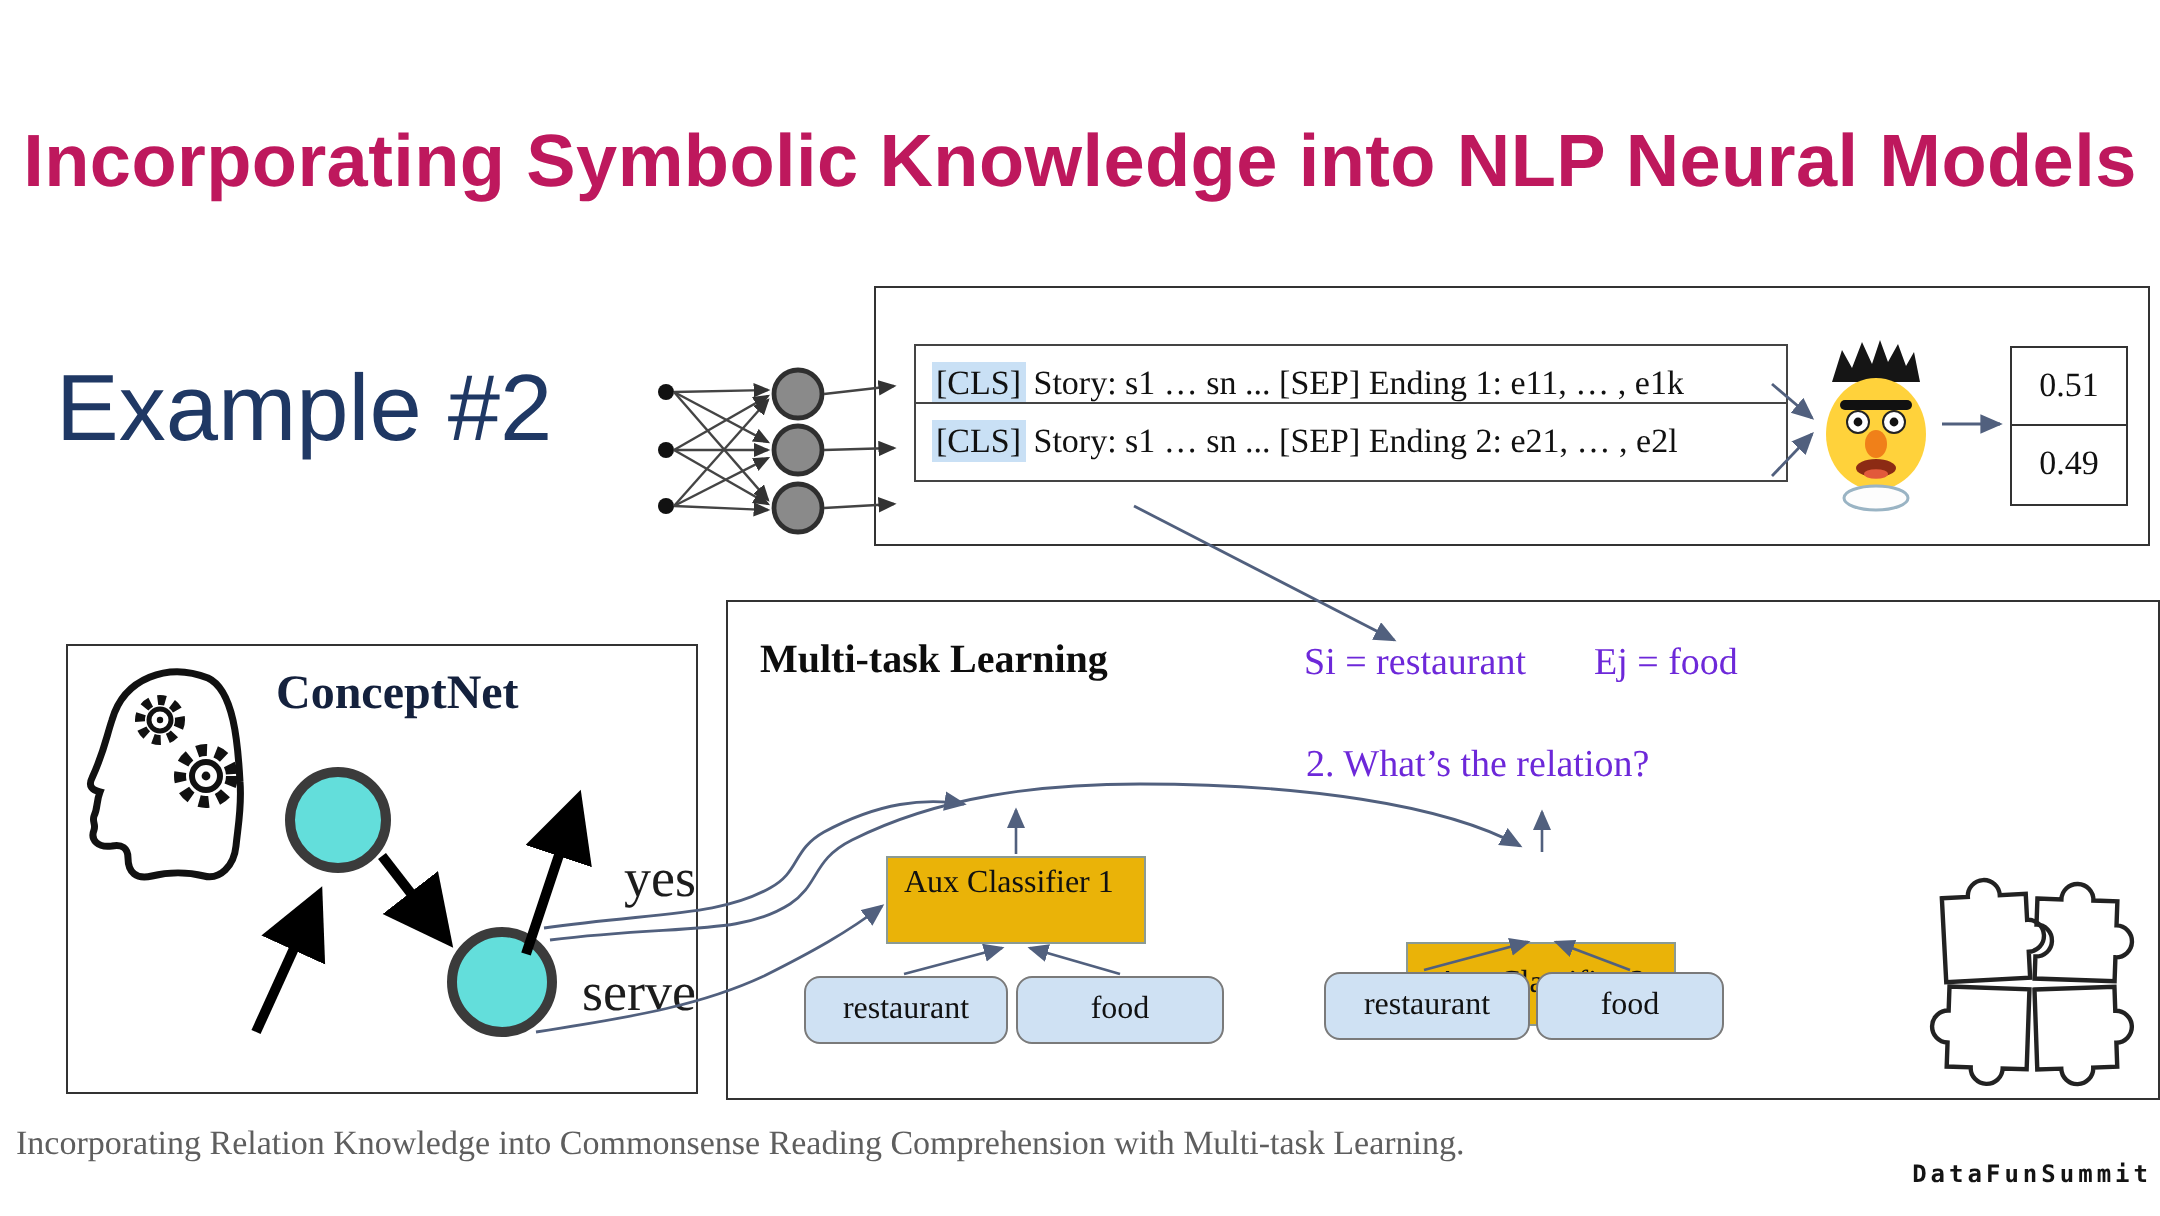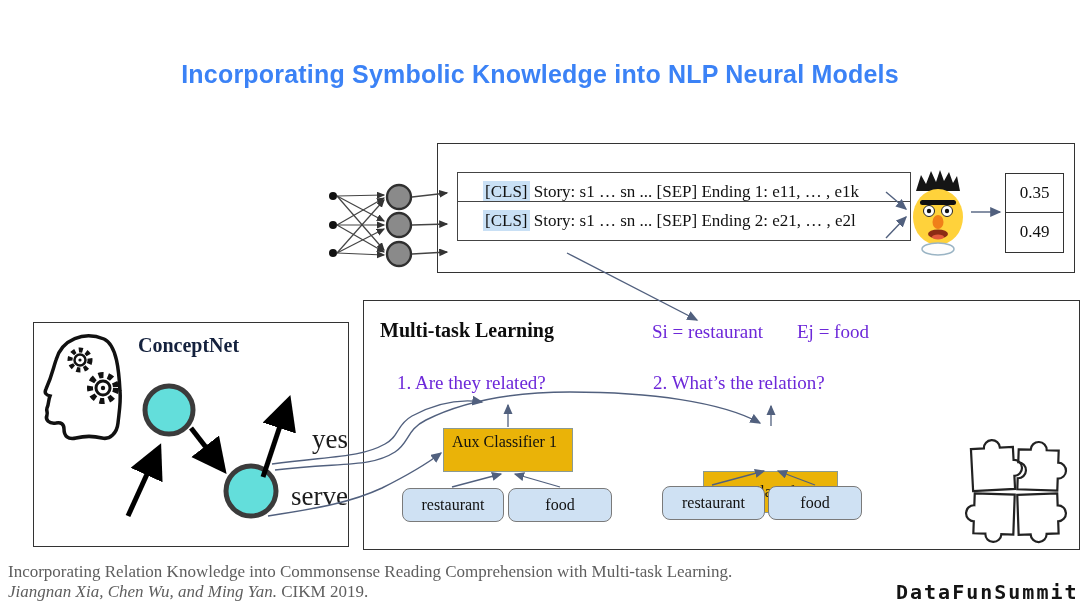--- a/index.html
+++ b/index.html
@@ -1,95 +1,92 @@
 <!DOCTYPE html>
 <html><head>
 <meta charset="utf-8">
 <style>
   html,body{margin:0;padding:0;background:#ffffff;}
   .stage{position:relative;width:1080px;height:608px;background:#fff;overflow:hidden;
          font-family:"Liberation Serif", serif;}
   .abs{position:absolute;}
   
   .slide-title{left:0;top:60px;width:1080px;text-align:center;
-    font-family:"Liberation Sans", sans-serif;font-weight:bold;font-size:25px;
-    color:#3b82f6;letter-spacing:.2px;z-index:2;}
+    font-family:"Liberation Sans", sans-serif;font-weight:bold;font-size:37px;
+    color:#be185d;letter-spacing:.2px;z-index:2;}
   .example-label{left:28px;top:176px;font-family:"Liberation Sans", sans-serif;
     font-weight:400;font-size:47px;color:#1f3864;z-index:2;}
   
   .frame{border:1.6px solid #333;background:#fff;z-index:1;}
   .row-box{border:1.4px solid #444;background:#fff;z-index:2;
-    font-size:17px;color:#111;line-height:37px;padding-left:25px;white-space:nowrap;}
+    font-size:17px;color:#111;line-height:37px;padding-left:8px;white-space:nowrap;}
   .cls-hl{background:#c9e0f5;padding:1px 2px;}
   .score-box{left:1005px;top:173px;width:57px;height:78px;border:1.5px solid #333;
     background:#fff;z-index:2;}
   .score-cell{height:38px;line-height:38px;text-align:center;font-size:17px;color:#111;}
   .score-cell.top{border-bottom:1.6px solid #333;}
   
-  .cn-title{left:138px;top:334px;font-weight:bold;font-size:20px;color:#14213d;z-index:2;}
+  .cn-title{left:138px;top:334px;font-weight:bold;font-size:24px;color:#14213d;z-index:2;}
   .rel-label{font-size:27px;color:#1c1c1c;z-index:2;}
   
   .mt-title{left:380px;top:319px;font-weight:bold;font-size:20px;color:#0d0d0d;z-index:2;}
   .mt-text{font-size:19px;color:#6d28d9;z-index:2;white-space:nowrap;text-align:right;}
   .aux-box{background:#eab308;border:1.2px solid #8a9a94;z-index:2;
     font-size:16px;color:#111;line-height:1.25;padding:3px 8px;}
   .aux-box.center{display:flex;align-items:center;justify-content:center;padding:0;}
   .chip{background:#cfe1f3;border:1.2px solid #7a7a7a;border-radius:8px;z-index:2;
     font-size:16px;color:#111;display:flex;align-items:center;justify-content:center;}
   
   .cite{left:8px;font-size:17px;color:#5e5e5e;z-index:2;white-space:nowrap;}
   .cite .it{font-style:italic;}
   .logo{left:896px;top:580px;width:180px;text-align:right;z-index:2;
-    font-family:"DejaVu Sans Mono", monospace;font-weight:bold;font-size:20px;
+    font-family:"DejaVu Sans Mono", monospace;font-weight:bold;font-size:12px;
     letter-spacing:2px;color:#141414;}
   svg.overlay{position:absolute;left:0;top:0;z-index:3;pointer-events:none;}
 </style>
 </head>
 <body>
 
 <div class="stage">
 
   <div class="abs slide-title">Incorporating Symbolic Knowledge into NLP Neural Models</div>
+  <div class="abs example-label">Example #2</div>
 
   <div class="abs frame" style="left:437px;top:143px;width:636px;height:128px;"></div>
   <div class="abs row-box" style="left:457px;top:172px;width:427px;height:38px;">
     <span class="cls-hl">[CLS]</span><span> Story: s1 … sn ...  [SEP] Ending 1: e11, … , e1k</span>
   </div>
   <div class="abs row-box" style="left:457px;top:201px;width:427px;height:38px;">
     <span class="cls-hl">[CLS]</span><span> Story: s1 … sn ...  [SEP] Ending 2: e21, … , e2l</span>
   </div>
   <div class="abs score-box">
-    <div class="score-cell top">0.35</div>
+    <div class="score-cell top">0.51</div>
     <div class="score-cell">0.49</div>
   </div>
 
   <div class="abs frame" style="left:33px;top:322px;width:314px;height:223px;"></div>
   <div class="abs cn-title">ConceptNet</div>
   <div class="abs rel-label" style="left:312px;top:424px;">yes</div>
   <div class="abs rel-label" style="left:291px;top:481px;">serve</div>
 
   <div class="abs frame" style="left:363px;top:300px;width:715px;height:248px;"></div>
   <div class="abs mt-title">Multi-task Learning</div>
   <div class="abs mt-text" style="left:652px;top:321px;">Si = restaurant</div>
   <div class="abs mt-text" style="left:797px;top:321px;">Ej = food</div>
-  <div class="abs mt-text" style="left:397px;top:372px;">1. Are they related?</div>
   <div class="abs mt-text" style="left:653px;top:372px;">2. What’s the relation?</div>
 
   <div class="abs aux-box" style="left:443px;top:428px;width:130px;height:44px;box-sizing:border-box;">Aux Classifier 1</div>
   <div class="abs aux-box center" style="left:703px;top:427px;width:135px;height:42px;box-sizing:border-box;margin-top:44px;">Aux Classifier 2</div>
 
   <div class="abs chip" style="left:402px;top:488px;width:100px;height:32px;">restaurant</div>
   <div class="abs chip" style="left:508px;top:488px;width:102px;height:32px;">food</div>
   <div class="abs chip" style="left:662px;top:486px;width:101px;height:32px;">restaurant</div>
   <div class="abs chip" style="left:768px;top:486px;width:92px;height:32px;">food</div>
 
   <div class="abs cite" style="top:562px;">Incorporating Relation Knowledge into Commonsense Reading Comprehension with Multi-task Learning.</div>
-  <div class="abs cite" style="top:582px;">
-    <span class="it">Jiangnan Xia, Chen Wu, and Ming Yan.</span><span> CIKM 2019.</span>
-  </div>
   <div class="abs logo">DataFunSummit</div>
 
   <svg class="overlay" width="1080" height="608" viewBox="0 0 1080 608">
     <defs>
       <marker id="mSlate" markerWidth="9" markerHeight="8" refX="7" refY="3.5" orient="auto">
         <path d="M0,0 L8,3.5 L0,7 Z" fill="#51607e"></path>
       </marker>
       <marker id="mDark" markerWidth="8" markerHeight="7" refX="6" refY="3" orient="auto">
         <path d="M0,0 L7,3 L0,6 Z" fill="#333"></path>
       </marker>

